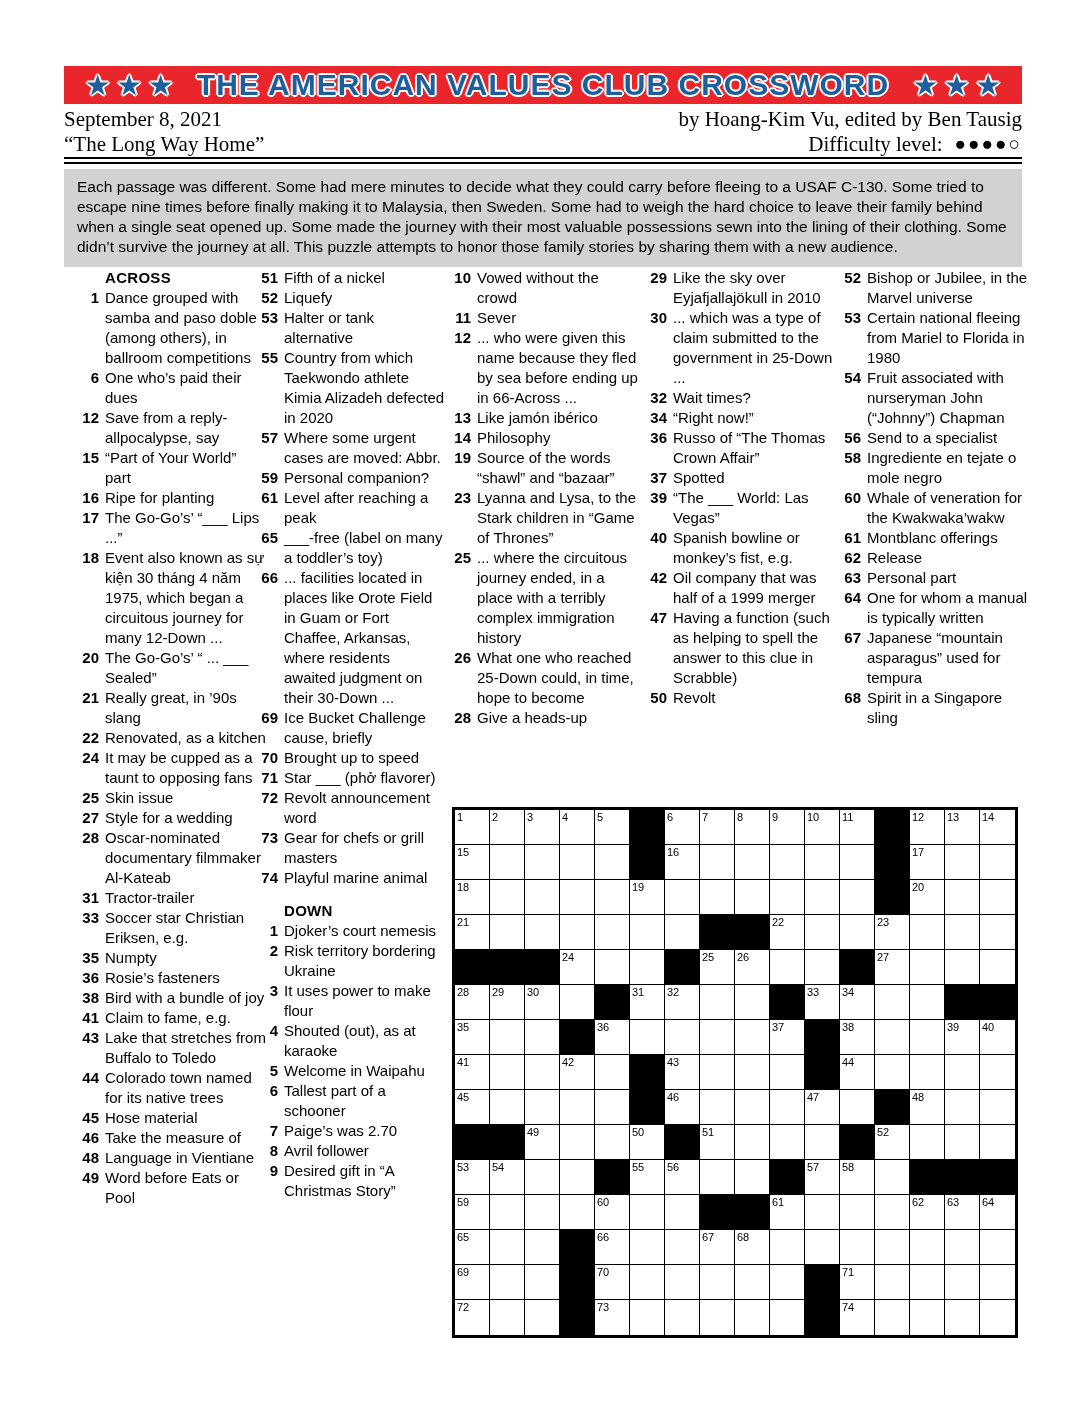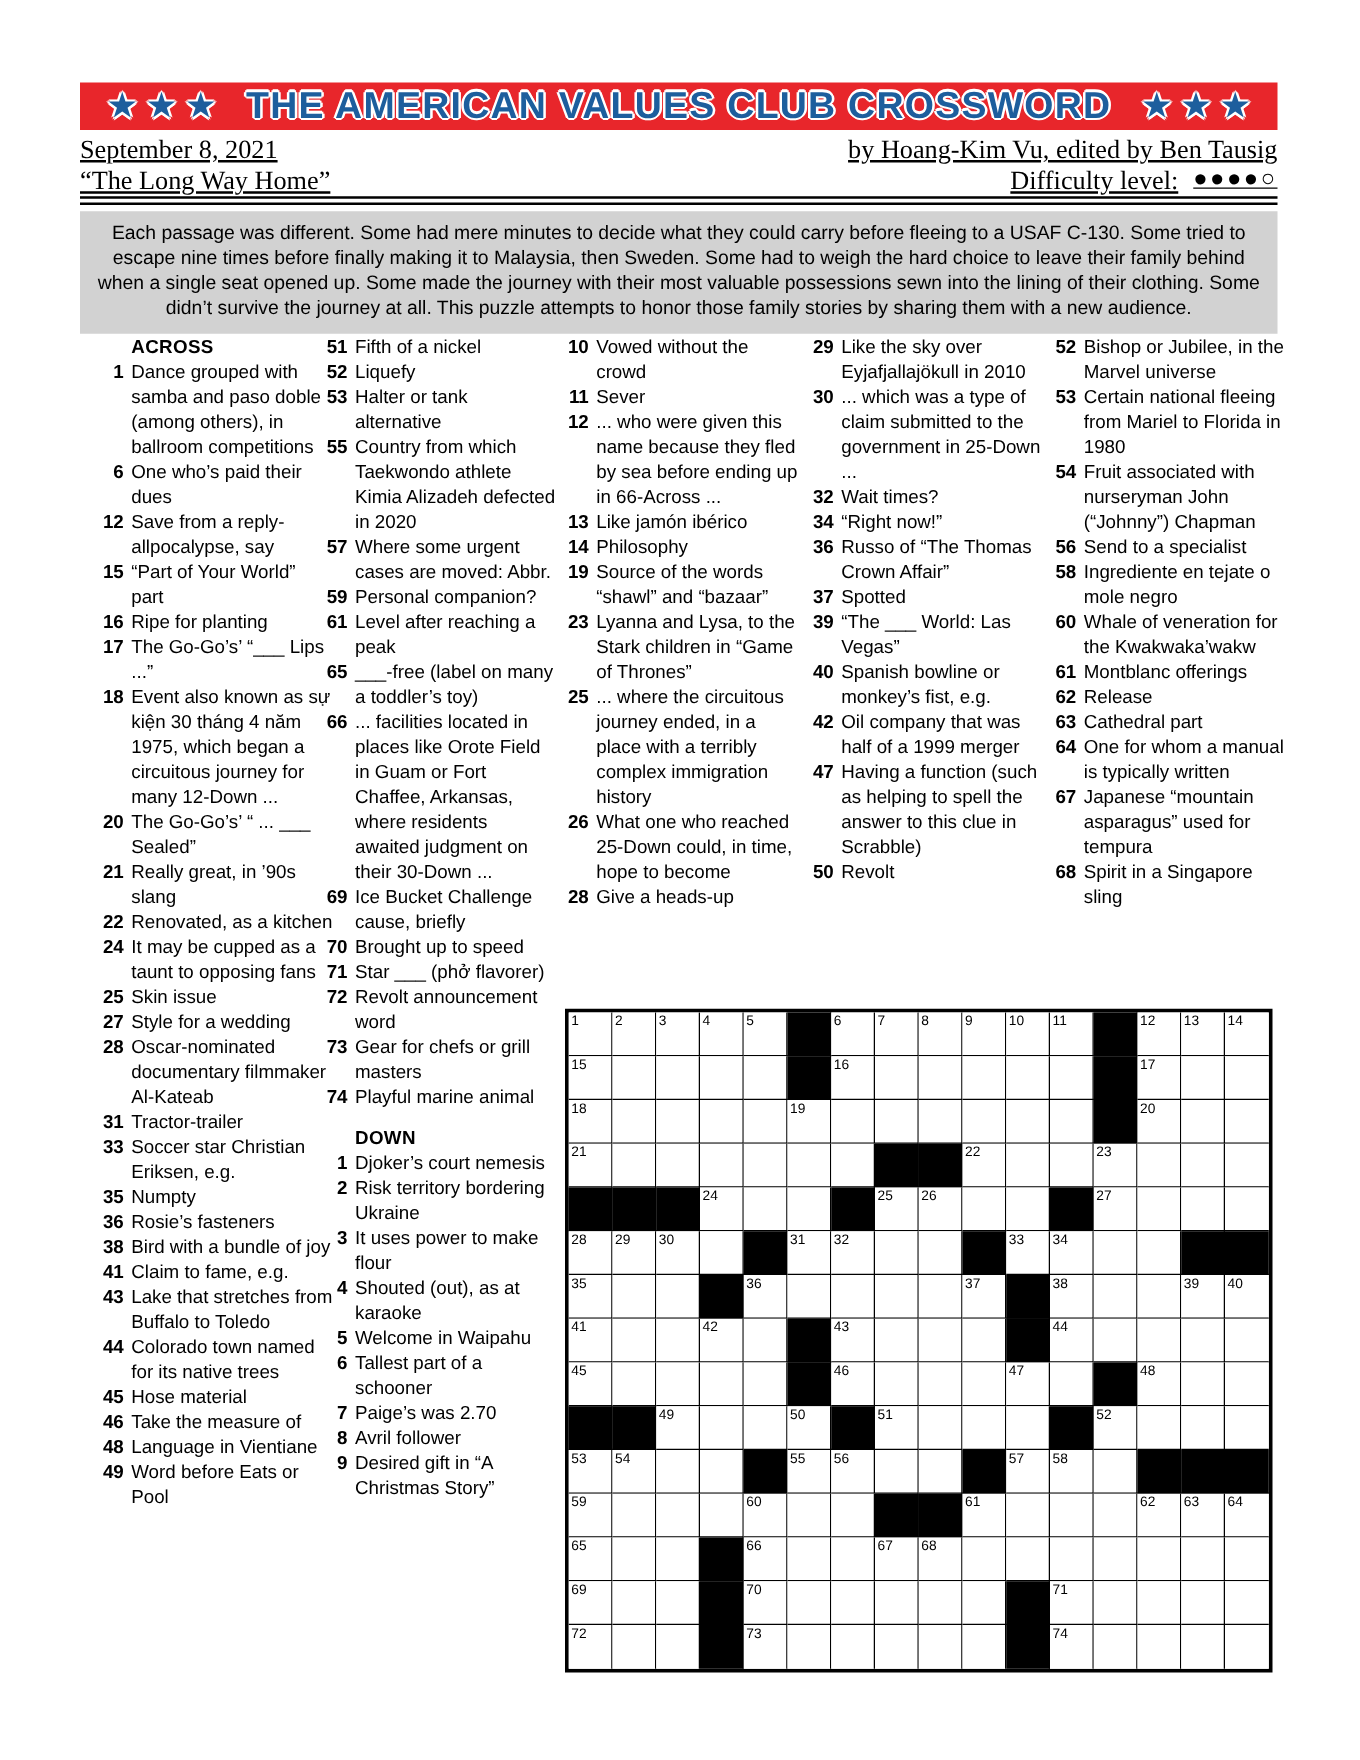--- a/index.html
+++ b/index.html
@@ -9,31 +9,31 @@
   
   .banner { position:absolute; left:64px; top:66px; width:958px; height:38px; background:#e8262b;
             display:flex; align-items:center; justify-content:center; gap:16px; }
   .banner .stars { color:#1d5e9d; font-weight:bold; font-size:25px; letter-spacing:9px; padding-left:9px;
             text-shadow:-2px 0 #fff,2px 0 #fff,0 -2px #fff,0 2px #fff,-1px -1px #fff,1px 1px #fff,-1px 1px #fff,1px -1px #fff; }
   .banner .btitle { color:#1d5e9d; font-weight:bold; font-size:30px; letter-spacing:1px; white-space:nowrap;
             text-shadow:-2px 0 #fff,2px 0 #fff,0 -2px #fff,0 2px #fff,-1px -1px #fff,1px 1px #fff,-1px 1px #fff,1px -1px #fff;text-align:right; }
 
   
   .meta-row { position:absolute; left:64px; width:958px; display:flex; justify-content:space-between;
-              font-family:"Liberation Serif", serif; font-size:21px; line-height:24px;text-decoration:underline; }
+              font-family:"Liberation Serif", serif; font-size:21px; line-height:24px; }
   #row-date { top:107px; }
   #row-title { top:132px; }
   .difficulty { display:flex; align-items:flex-end; gap:12px;margin-left:48px; }
   .dots { font-size:19px; letter-spacing:2px; line-height:24px; }
 
   .rule { position:absolute; left:64px; top:157px; width:958px; height:3px;
           border-top:2px solid #000; border-bottom:2px solid #000; }
 
   .intro { position:absolute; left:64px; top:169px; width:958px; box-sizing:border-box;
-           background:#d2d2d2; padding:8px 13px 10px; font-size:15.5px; line-height:20px;text-align:center; }
+           background:#d2d2d2; padding:8px 13px 10px; font-size:15.5px; line-height:20px; }
 
   
   .clue-col { position:absolute; top:268px; width:189px; font-size:15px; line-height:20px; }
   #col-0 { left:64px;margin-left:13px; } #col-1 { left:256px; } #col-2 { left:449px; } #col-3 { left:645px; } #col-4 { left:839px; }
   .clue { display:flex; }
   .cnum { flex:0 0 22px; text-align:right; font-weight:bold; margin-right:6px; }
   .ctxt { flex:1; }
   .clue-head { font-weight:bold; padding-left:28px; letter-spacing:0.3px; }
   .clue-head.gap { margin-top:13px; }
 
@@ -396,21 +396,21 @@
       <div class="clue">
         <span class="cnum">61</span>
         <span class="ctxt">Montblanc offerings</span>
       </div>
       <div class="clue">
         <span class="cnum">62</span>
         <span class="ctxt">Release</span>
       </div>
       <div class="clue">
         <span class="cnum">63</span>
-        <span class="ctxt">Cathedral part</span>
+        <span class="ctxt">Personal part</span>
       </div>
       <div class="clue">
         <span class="cnum">64</span>
         <span class="ctxt">One for whom a manual is typically written</span>
       </div>
       <div class="clue">
         <span class="cnum">67</span>
         <span class="ctxt">Japanese “mountain asparagus” used for tempura</span>
       </div>
       <div class="clue">

